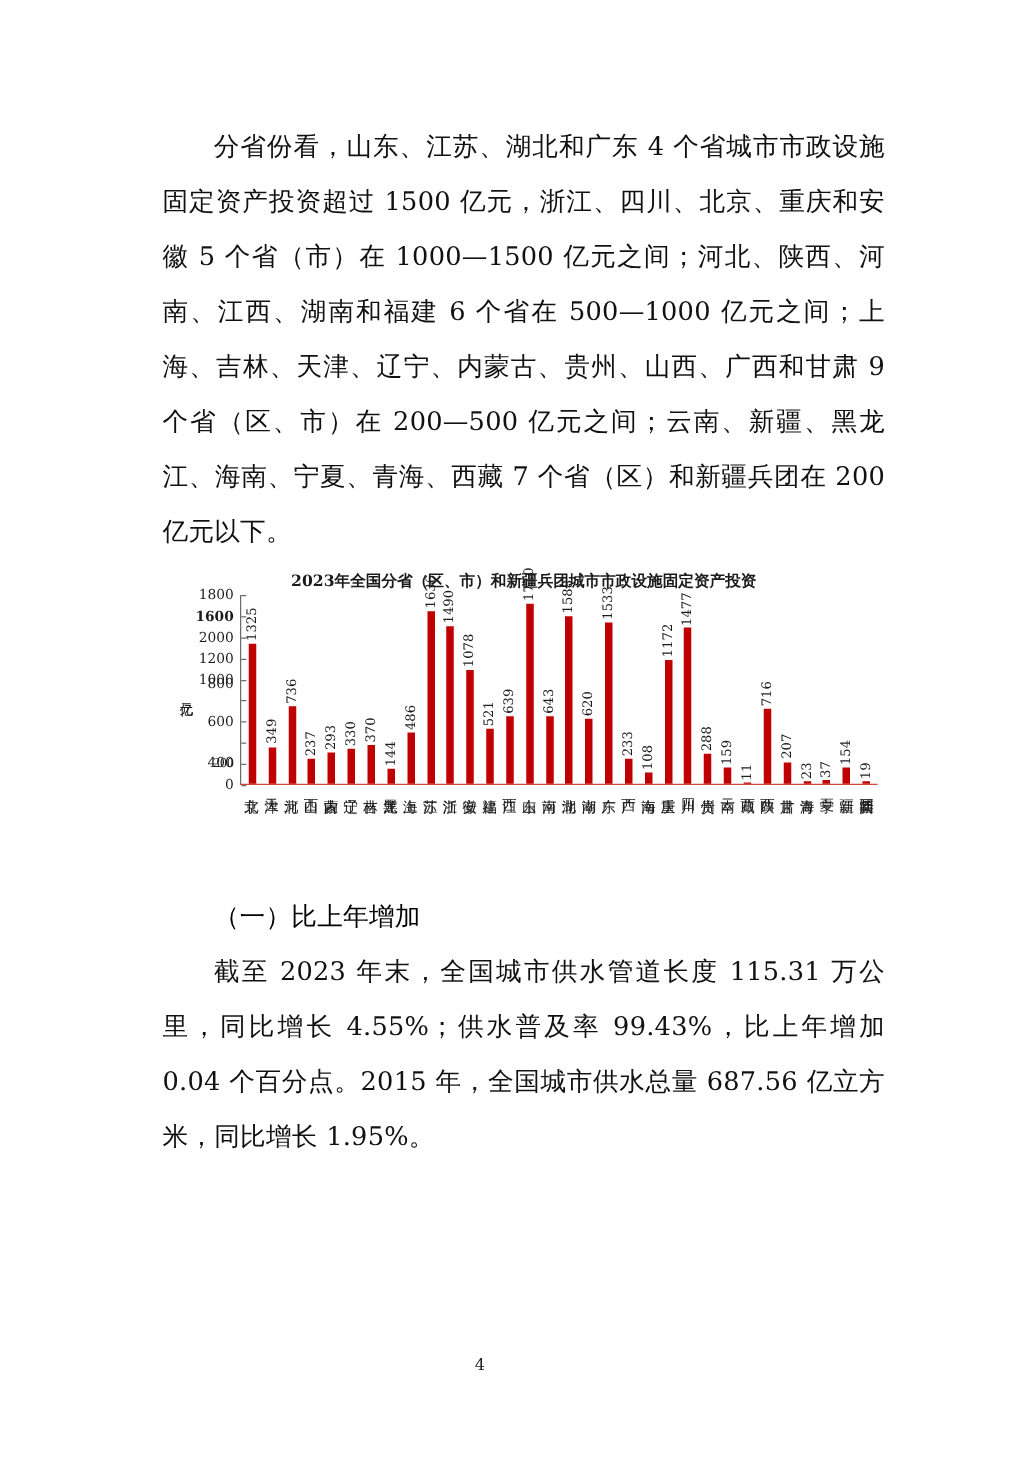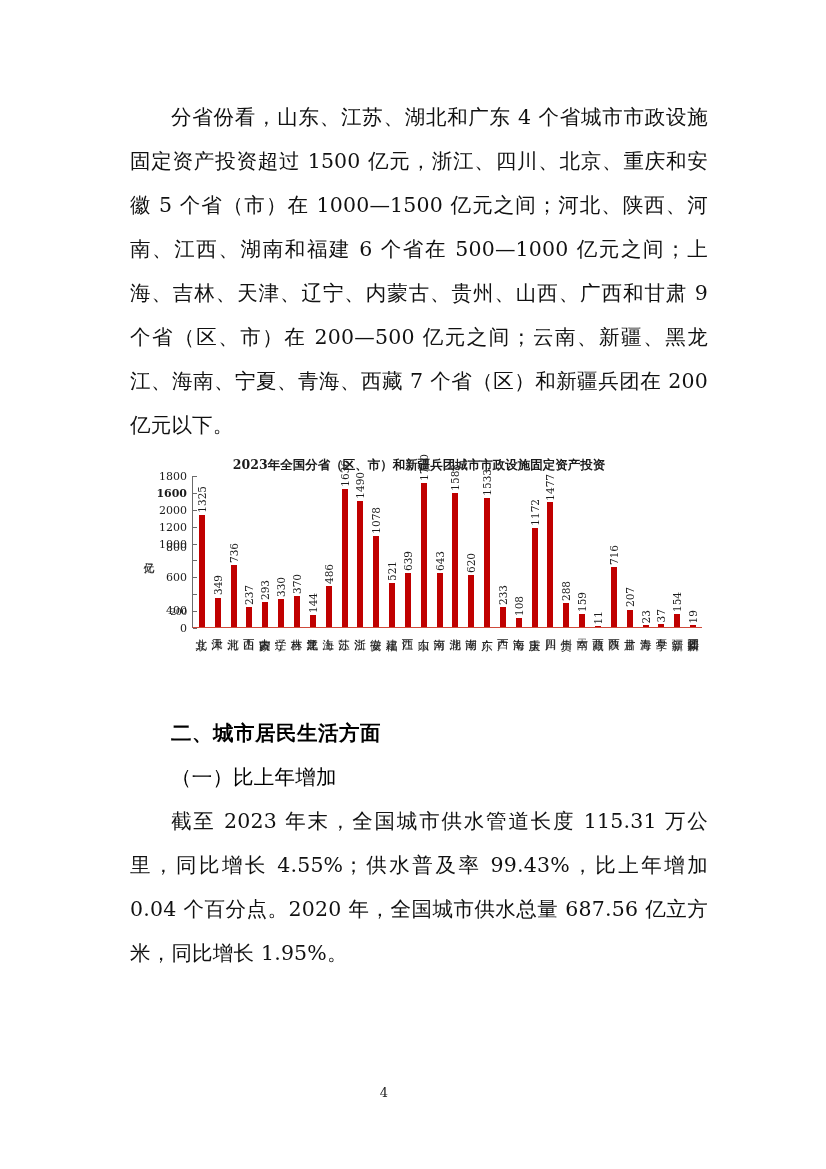--- a/index.html
+++ b/index.html
@@ -503,21 +503,20 @@
             <div class="x-slot">
               <div class="x-label">新疆</div>
             </div>
             <div class="x-slot">
               <div class="x-label">新疆兵团</div>
             </div>
           </div>
       </div>
     </div>
 
-    <p class="heading-major">二、城市居民生活方面</p>
 
     <p class="heading-minor">（一）比上年增加</p>
 
-    <p class="body-text">截至 2023 年末，全国城市供水管道长度 115.31 万公里，同比增长 4.55%；供水普及率 99.43%，比上年增加 0.04 个百分点。2020 年，全国城市供水总量 687.56 亿立方米，同比增长 1.95%。</p>
+    <p class="body-text">截至 2023 年末，全国城市供水管道长度 115.31 万公里，同比增长 4.55%；供水普及率 99.43%，比上年增加 0.04 个百分点。2015 年，全国城市供水总量 687.56 亿立方米，同比增长 1.95%。</p>
   </div>
 
   <div class="page-number">4</div>
 </div>
 
 </body></html>

